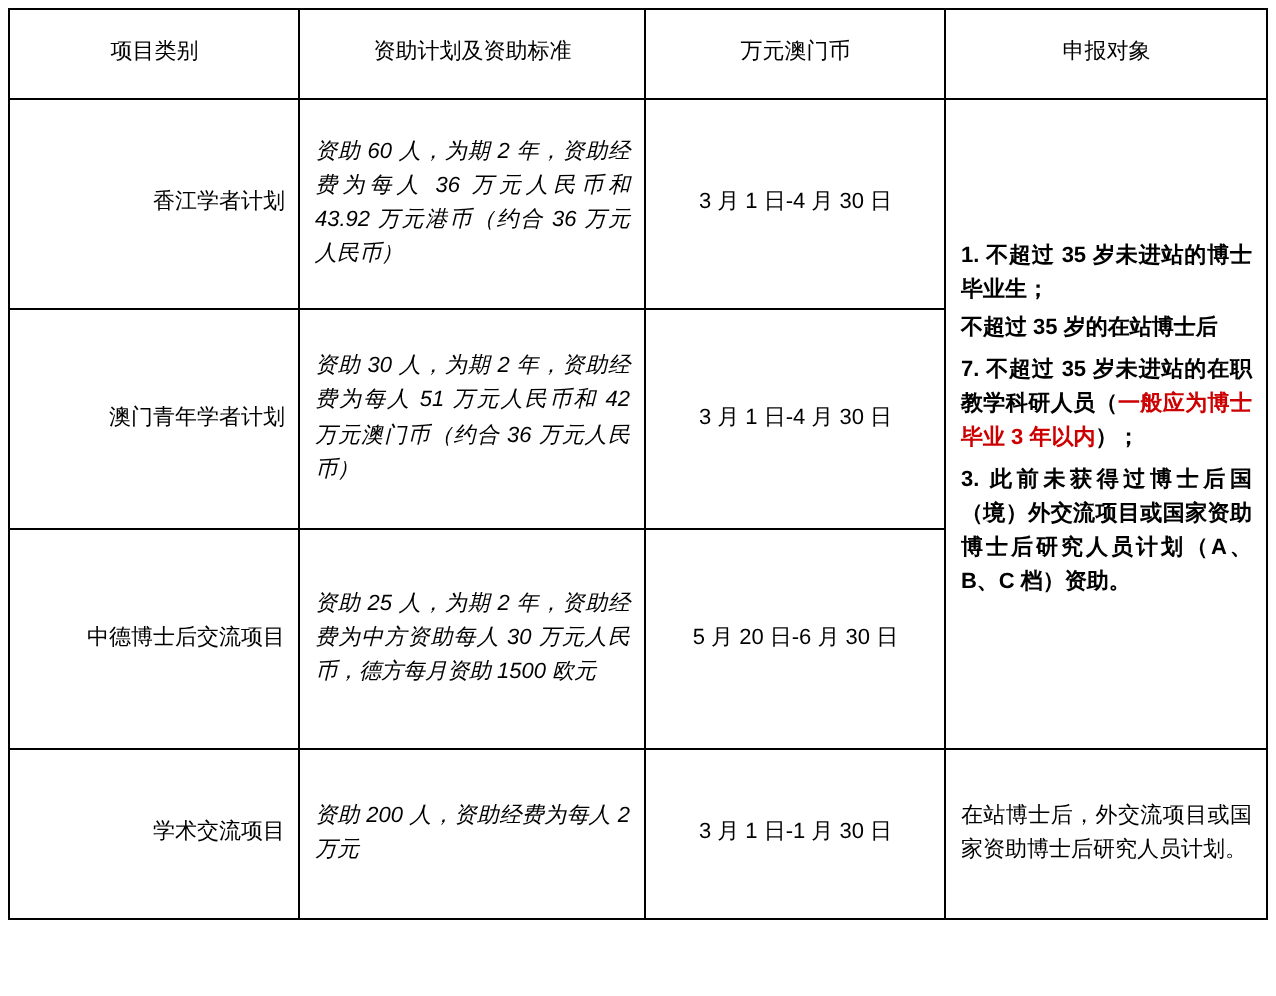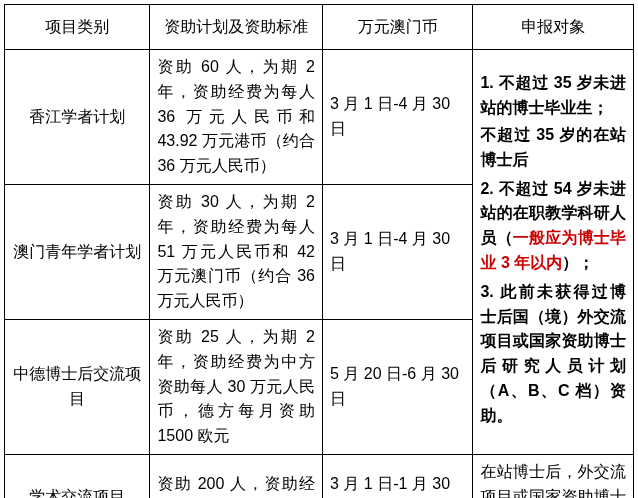--- a/index.html
+++ b/index.html
@@ -23,46 +23,47 @@
   table.grant-table {
     border-collapse: collapse;
     width: 630px;
     table-layout: fixed;
   }
   table.grant-table td,
   table.grant-table th {
     border: 1px solid #000000;
     vertical-align: middle;
     padding: 5px 7px;
-    font-size: 16px;
+    font-size: 11px;
     line-height: 1.55;
     font-weight: normal;
   }
   thead th {
     text-align: center;
     font-weight: bold;
     font-size: 13px;
     height: 34px;
     padding: 6px 4px;
   }
   .col-a { width: 145px; }
   .col-b { width: 172px; }
   .col-c { width: 150px; }
   .col-d { width: 160px; }
 
   td.cat {
-    text-align: center;
+    text-align: right;
     font-family: Liberation Serif, serif;
   }
   td.plan {
     text-align: justify;
     text-justify: inter-ideograph;
+    font-style: italic;
   }
   td.date {
-    text-align: left;
+    text-align: center;
   }
   td.target {
     text-align: justify;
     text-justify: inter-ideograph;
     vertical-align: top;
     padding-top: 7px;
   }
   .hl {
     color: #cc0000;
   }
@@ -100,21 +101,21 @@
     <tbody>
       <tr class="r1">
         <td class="cat">香江学者计划</td>
         <td class="plan">资助 60 人，为期 2 年，资助经费为每人 36 万元人民币和 43.92 万元港币（约合 36 万元人民币）</td>
         <td class="date">3 月 1 日-4 月 30 日</td>
         <td class="target" rowspan="3">
           <div class="tgt-block">
             <div class="tgt-line">1.  不超过 35 岁未进站的博士毕业生；</div>
             <div class="tgt-line">不超过 35 岁的在站博士后</div>
           </div>
-          <div class="tgt-block"><span>2.  不超过 54 岁未进站的在职教学科研人员（</span><span class="hl">一般应为博士毕业 3 年以内</span><span>）；</span></div>
+          <div class="tgt-block"><span>7.  不超过 35 岁未进站的在职教学科研人员（</span><span class="hl">一般应为博士毕业 3 年以内</span><span>）；</span></div>
           <div class="tgt-block">3.  此前未获得过博士后国（境）外交流项目或国家资助博士后研究人员计划（A、B、C 档）资助。</div>
         </td>
       </tr>
       <tr class="r2">
         <td class="cat">澳门青年学者计划</td>
         <td class="plan">资助 30 人，为期 2 年，资助经费为每人 51 万元人民币和 42 万元澳门币（约合 36 万元人民币）</td>
         <td class="date">3 月 1 日-4 月 30 日</td>
       </tr>
       <tr class="r3">
         <td class="cat">中德博士后交流项目</td>

